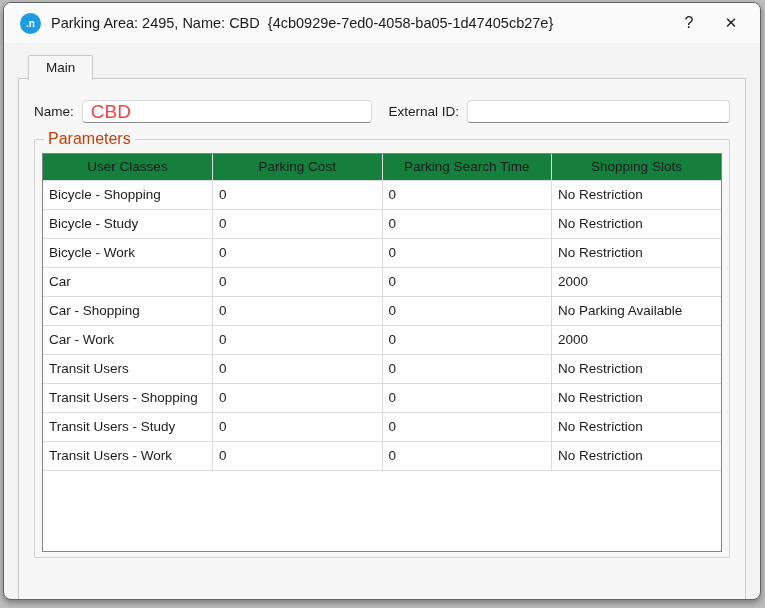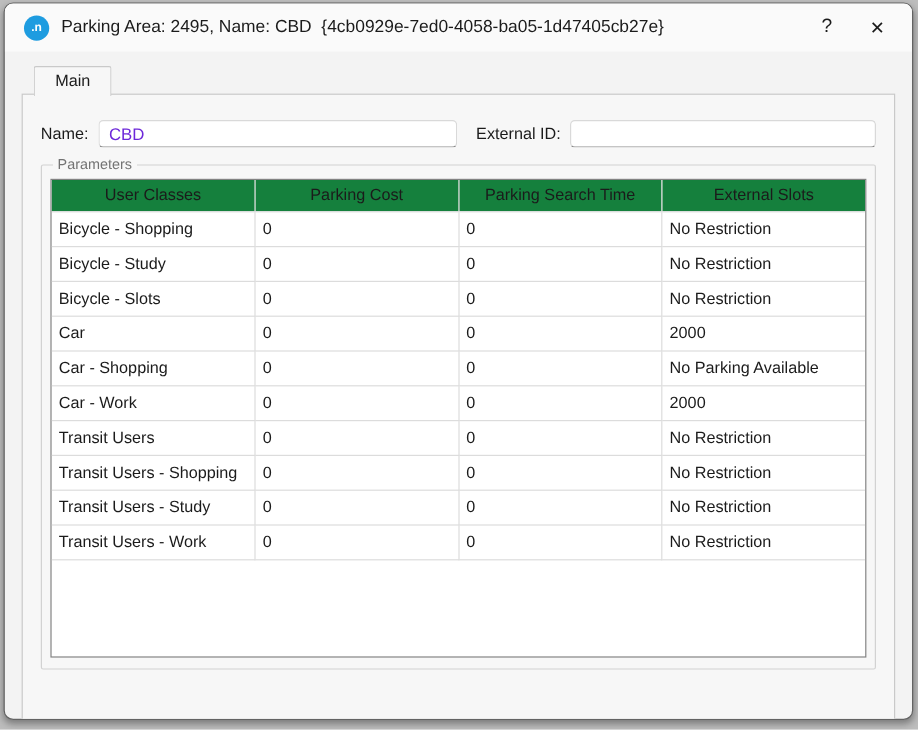--- a/index.html
+++ b/index.html
@@ -96,37 +96,37 @@
   .form-label { font-size: 13.5px; color: #1b1b1b; margin-right: 8px; white-space: nowrap; }
   .form-label.second { margin-left: 16px; }
   .text-input {
     height: 23px;
     background: #ffffff;
     border: 1px solid #d9d9d9;
     border-bottom-color: #8a8a8a;
     border-radius: 4px;
     padding: 0 8px;
     font-family: "Liberation Sans", sans-serif;
-    font-size: 14px;
-    color: #6d28d9;
+    font-size: 19px;
+    color: #ef4444;
     outline: none;
   }
   .name-input { width: 299px; }
   .extid-input { flex: 1 1 auto; }
   
   .group-box {
     margin-top: 7px;
     border: 1px solid #d2d2d2;
     border-radius: 2px;
     height: 428px;
     padding: 4px 7px 7px 7px;
   }
   .group-box legend {
-    font-size: 12px;
-    color: #737373;
+    font-size: 16px;
+    color: #c2410c;
     padding: 0 4px;
     margin-left: 2px;
   }
   .table-wrap {
     border: 1px solid #828282;
     background: #ffffff;
     height: 399px;
     margin: 1px 0 0 0;
     overflow: hidden;
   }
@@ -204,38 +204,38 @@
 
       <fieldset class="group-box">
         <legend>Parameters</legend>
         <div class="table-wrap">
           <table class="params">
             <thead>
               <tr id="header-row">
                   <th>User Classes</th>
                   <th>Parking Cost</th>
                   <th>Parking Search Time</th>
-                  <th>External Slots</th>
+                  <th>Shopping Slots</th>
                 </tr>
             </thead>
             <tbody id="table-body">
                 <tr>
                   <td>Bicycle - Shopping</td>
                   <td>0</td>
                   <td>0</td>
                   <td>No Restriction</td>
                 </tr>
                 <tr>
                   <td>Bicycle - Study</td>
                   <td>0</td>
                   <td>0</td>
                   <td>No Restriction</td>
                 </tr>
                 <tr>
-                  <td>Bicycle - Slots</td>
+                  <td>Bicycle - Work</td>
                   <td>0</td>
                   <td>0</td>
                   <td>No Restriction</td>
                 </tr>
                 <tr>
                   <td>Car</td>
                   <td>0</td>
                   <td>0</td>
                   <td>2000</td>
                 </tr>

